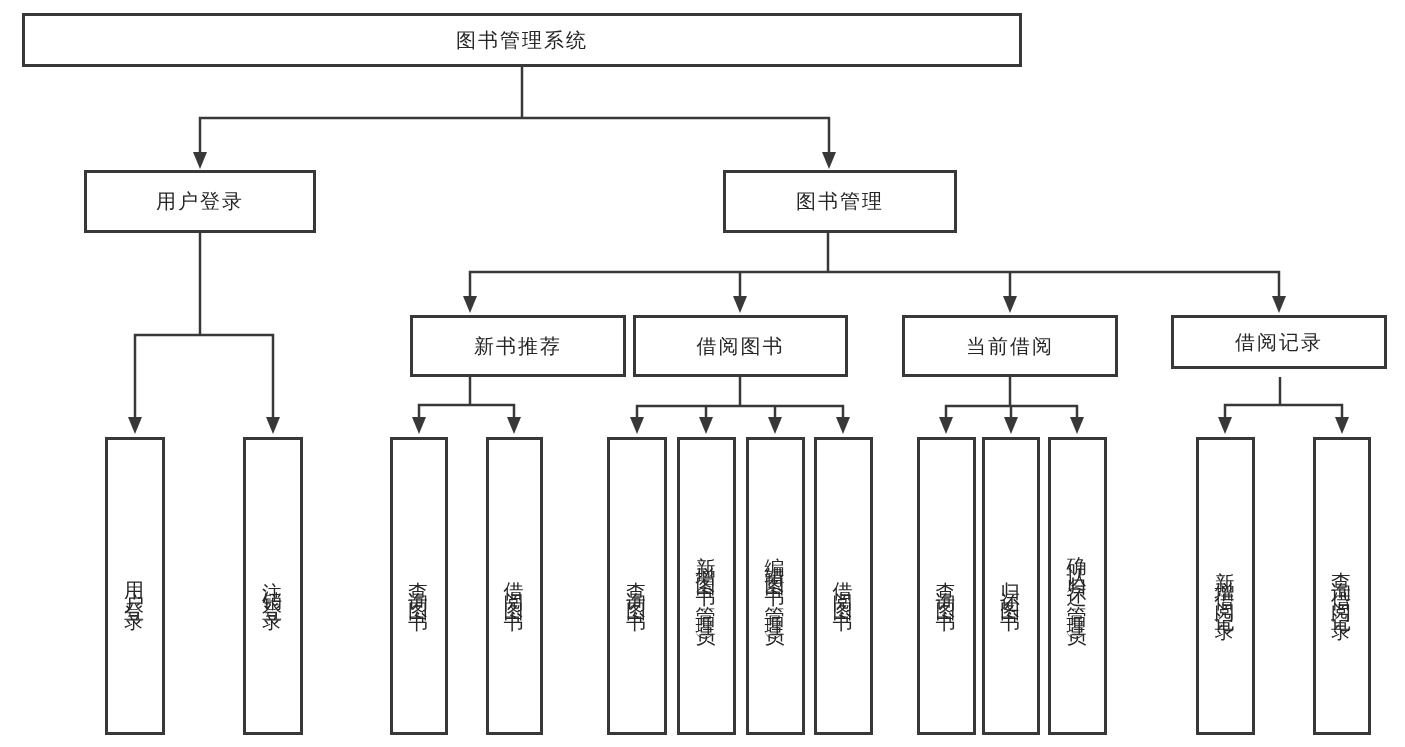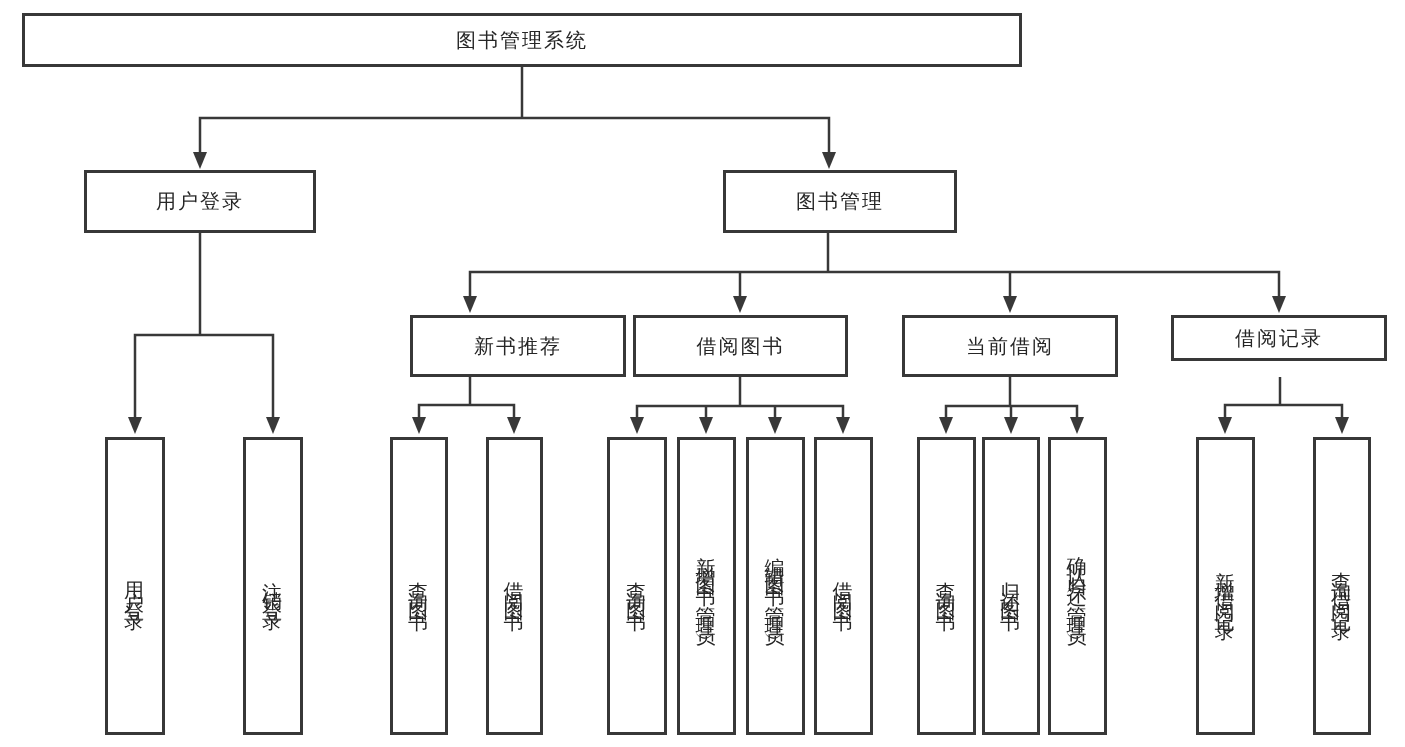--- a/index.html
+++ b/index.html
@@ -48,21 +48,21 @@
     letter-spacing: 10px;
     white-space: nowrap;
   }
   
   #root-box        { left: 22px;   top: 13px;  width: 1000px; height: 54px; }
   #user-login-box  { left: 84px;   top: 170px; width: 232px;  height: 63px; }
   #book-mgmt-box   { left: 711px;  top: 170px; width: 234px;  height: 63px; margin-left: 12px; }
   #new-book-box       { left: 362px;  top: 315px; width: 216px; height: 62px; margin-left: 48px; }
   #book-borrow-box    { left: 633px;  top: 315px; width: 215px; height: 62px; }
   #current-borrow-box { left: 902px;  top: 315px; width: 216px; height: 62px; }
-  #borrow-record-box  { left: 1171px; top: 315px; width: 216px; height: 46px; }
+  #borrow-record-box  { left: 1171px; top: 315px; width: 216px; height: 54px; }
   #leaf-1  { left: 105px;  width: 60px; }
   #leaf-2  { left: 243px;  width: 60px; }
   #leaf-3  { left: 390px;  width: 58px; }
   #leaf-4  { left: 486px;  width: 57px; }
   #leaf-5  { left: 607px;  width: 60px; }
   #leaf-6  { left: 677px;  width: 59px; }
   #leaf-7  { left: 746px;  width: 59px; }
   #leaf-8  { left: 814px;  width: 59px; }
   #leaf-9  { left: 917px;  width: 59px; }
   #leaf-10 { left: 982px;  width: 58px; }

